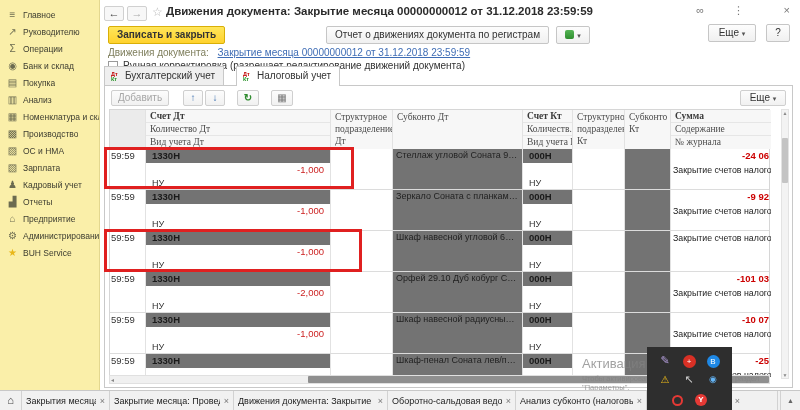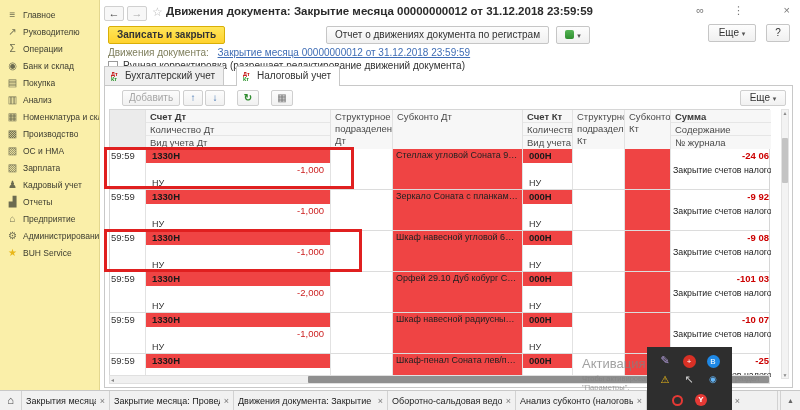--- a/index.html
+++ b/index.html
@@ -56,34 +56,34 @@
 
   
   #tbl { position:absolute; left:4px; top:23px; width:661px; border:1px solid #D6D6D6; border-bottom:none; font-size:9.5px; }
   .trow { display:grid; grid-template-columns:36px 185px 62px 130px 50px 52px 46px 100px;
           border-bottom:1px solid #DCDCDC; position:relative; }
   .tcell { border-right:1px solid #E2E2E2; overflow:hidden; position:relative; }
   .tcell:last-child { border-right:none; }
 
   
   #thead .tcell { background:#F7F7F7; color:#4A4A4A; }
-  #thead { height:39px; }
+  #thead { height:39px;font-family:Liberation Serif, serif; }
   .h-stack div { height:13px; line-height:13px; padding:0 4px; border-bottom:1px solid #E6E6E6; white-space:nowrap; overflow:hidden; }
   .h-stack div:last-child { border-bottom:none; }
   .h-stack div:first-child { font-weight:bold; color:#3A3A3A; }
   .h-wrap { padding:1px 4px; line-height:12px; height:39px; }
   .h-gray { background:#EBEBEB !important; height:39px; }
 
   
   .drow { height:41px; }
   .drow.clip { height:24px; }
   .line1 { height:14px; line-height:14px; white-space:nowrap; }
   .line2 { height:14px; line-height:14px; white-space:nowrap; }
   .line3 { height:13px; line-height:13px; white-space:nowrap; }
-  .blue { background:#ef4444; }
+  .blue { background:#737373; }
   .period { font-size:9.5px; color:#333; padding-left:1px; }
   .acct { font-weight:bold; color:#1A1A1A; padding-left:6px; font-size:9.5px; }
   .qty { color:#CC2222; text-align:right; padding-right:6px; font-size:9.5px; }
   .kind { padding-left:6px; font-size:9px; color:#333; }
   .subc { font-size:9px; color:#222; padding:1px 3px; white-space:nowrap; overflow:hidden; text-overflow:ellipsis; }
   .sum { color:#CC0000; font-weight:bold; text-align:right; padding-right:2px; font-size:9.5px; }
   .content { font-size:8.8px; color:#222; padding-left:2px; overflow:hidden; }
 
   
   #hscroll { position:absolute; left:4px; bottom:3px; width:661px; height:9px; background:#F0F0F0; border:1px solid #E0E0E0; }
@@ -224,21 +224,21 @@
     <div id="chk-row">
       <span id="chk"></span>
       <span>Ручная корректировка (разрешает редактирование движений документа)</span>
     </div>
 
     <div class="tab" style="left:4px; z-index:1;"><span class="dtkt"><span class="dt">Дт</span><br><span class="kt">Кт</span></span><span>Бухгалтерский учет</span></div>
     <div class="tab active" style="left:136px;"><span class="dtkt"><span class="dt">Дт</span><br><span class="kt">Кт</span></span><span>Налоговый учет</span></div>
   </div>
 
   <div id="panel">
-    <button class="gbtn disabled" style="left:17px; width:58px;">Добавить</button>
+    <button class="gbtn disabled" style="left:6px; width:58px;">Добавить</button>
     <button class="gbtn" style="left:78px; width:20px; color:#3A6FB0;">↑</button>
     <button class="gbtn" style="left:100px; width:20px; color:#3A6FB0;">↓</button>
     <button class="gbtn" style="left:132px; width:22px; color:#2E8B2E; font-weight:bold;">↻</button>
     <button class="gbtn" style="left:166px; width:22px; color:#777;">▦</button>
     <button id="g-more" class="gbtn"><span>Еще</span> <span class="caret">▾</span></button>
 
     <div id="tbl">
       <div id="thead" class="trow">
         <div class="tcell h-gray"></div>
         <div class="tcell h-stack">
@@ -334,21 +334,20 @@
               <div class="subc">Шкаф навесной угловой 60х60х72</div>
             </div>
             <div class="tcell ">
               <div class="line1 blue acct">000Н</div>
               <div class="line2"></div>
               <div class="line3 kind">НУ</div>
             </div>
             <div class="tcell "></div>
             <div class="tcell blue"></div>
             <div class="tcell ">
-              <div class="line1 sum">-9 08</div>
               <div class="line2 content">Закрытие счетов налогового</div>
             </div>
           </div>
           <div class="trow drow">
             <div class="tcell ">
               <div class="line1 period">59:59</div>
             </div>
             <div class="tcell ">
               <div class="line1 blue acct">1330Н</div>
               <div class="line2 qty">-2,000</div>

